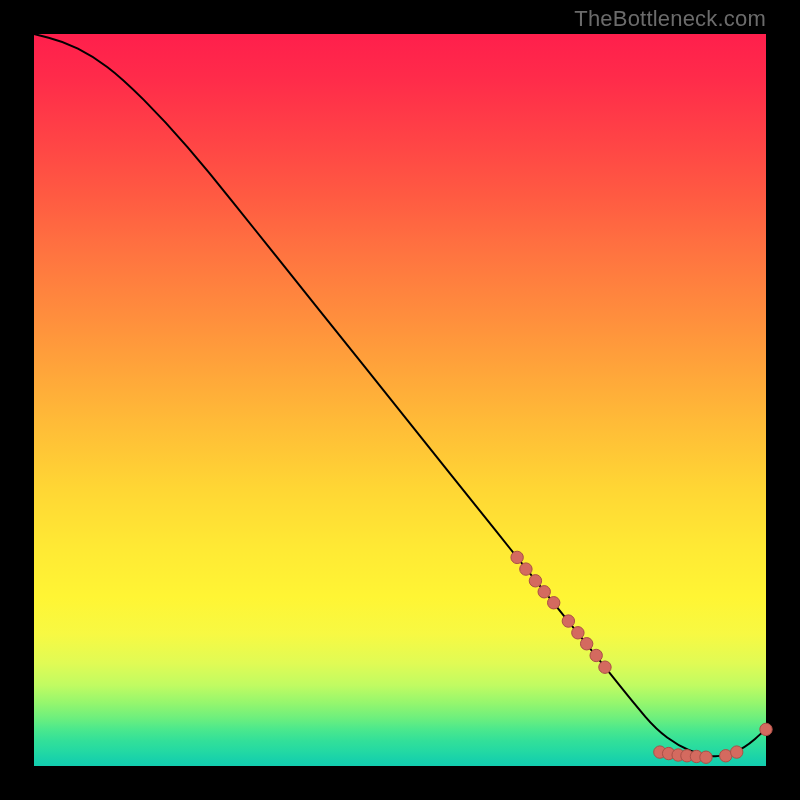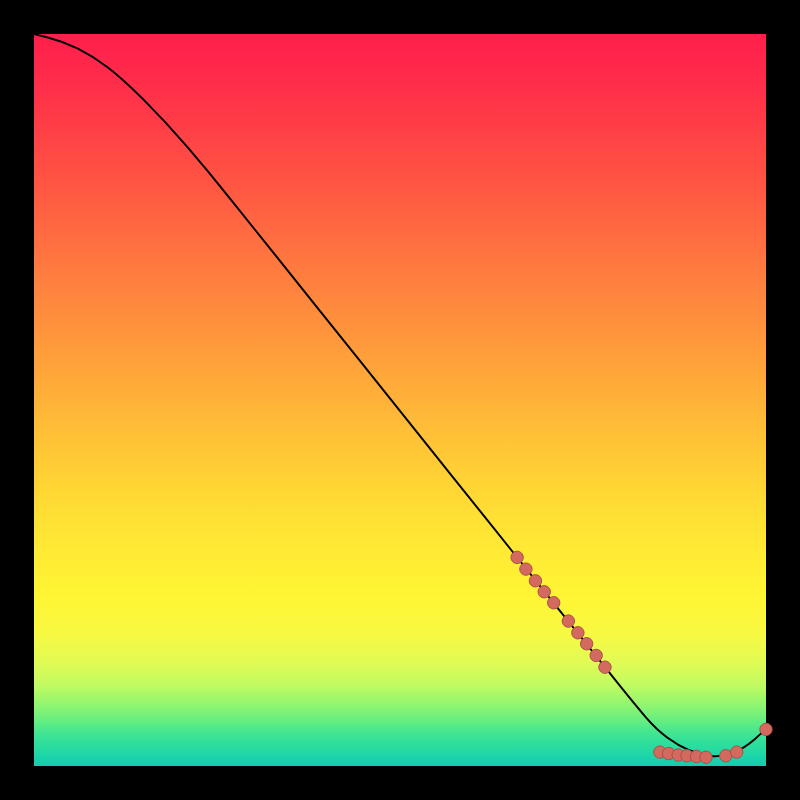--- a/index.html
+++ b/index.html
@@ -63,20 +63,21 @@
     top: 0;
     width: 732px;
     height: 732px;
     overflow: visible;
   }
 </style>
 </head>
 <body>
 
 <div class="frame">
+  <div class="watermark">TheBottleneck.com</div>
   <div class="plot">
     <svg class="curve" viewBox="0 0 732 732" preserveAspectRatio="none">
       <path id="curve-path" fill="none" stroke="#000000" stroke-width="2" stroke-linecap="round" stroke-linejoin="round" d="M 0.00 0.00 Q 0.00 0.00 14.64 3.66 Q 29.28 7.32 43.92 14.64 Q 58.56 21.96 73.20 32.94 Q 87.84 43.92 109.80 65.88 Q 131.76 87.84 153.72 113.46 Q 175.68 139.08 197.64 166.53 Q 219.60 193.98 241.56 221.43 Q 263.52 248.88 285.48 276.33 Q 307.44 303.78 329.40 331.23 Q 351.36 358.68 373.32 386.13 Q 395.28 413.58 417.24 441.03 Q 439.20 468.48 461.16 495.93 Q 483.12 523.38 505.08 550.83 Q 527.04 578.28 549.00 605.73 Q 570.96 633.18 585.60 651.48 Q 600.24 669.78 611.22 682.59 Q 622.20 695.40 633.18 703.45 Q 644.16 711.50 655.14 716.26 Q 666.12 721.02 677.10 722.12 Q 688.08 723.22 699.06 718.82 Q 710.04 714.43 721.02 704.92 T 732.00 695.40"></path>
       <g id="dots">
           <circle cx="483.12" cy="523.38" r="6.2" fill="#d46a5f" stroke="#aa4f47" stroke-width="1"></circle>
           <circle cx="491.90" cy="535.09" r="6.2" fill="#d46a5f" stroke="#aa4f47" stroke-width="1"></circle>
           <circle cx="501.42" cy="546.80" r="6.2" fill="#d46a5f" stroke="#aa4f47" stroke-width="1"></circle>
           <circle cx="510.20" cy="557.78" r="6.2" fill="#d46a5f" stroke="#aa4f47" stroke-width="1"></circle>
           <circle cx="519.72" cy="568.76" r="6.2" fill="#d46a5f" stroke="#aa4f47" stroke-width="1"></circle>
           <circle cx="534.36" cy="587.06" r="6.2" fill="#d46a5f" stroke="#aa4f47" stroke-width="1"></circle>

